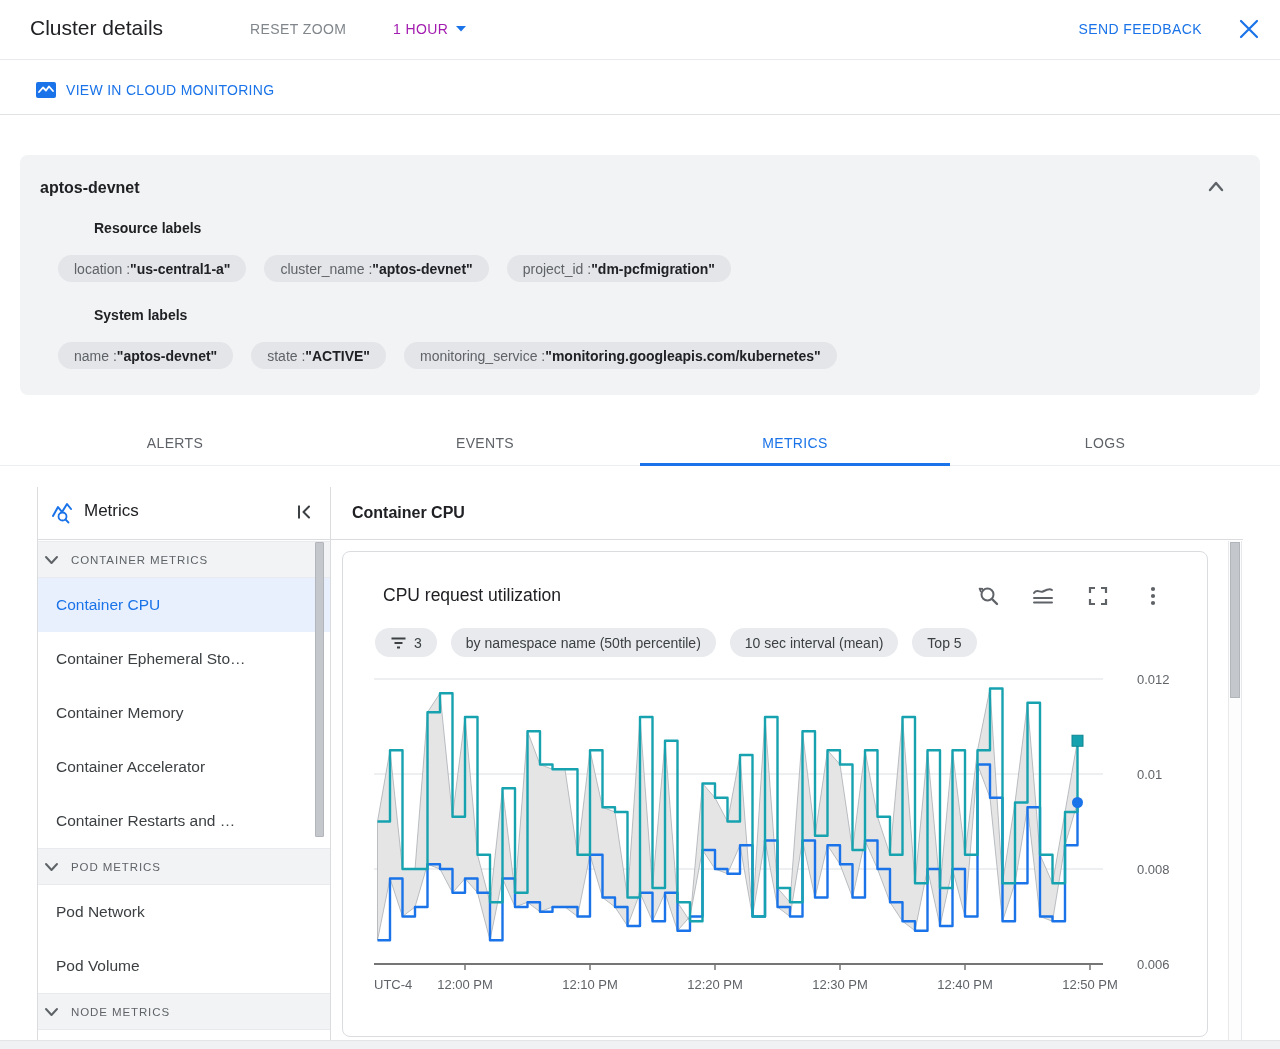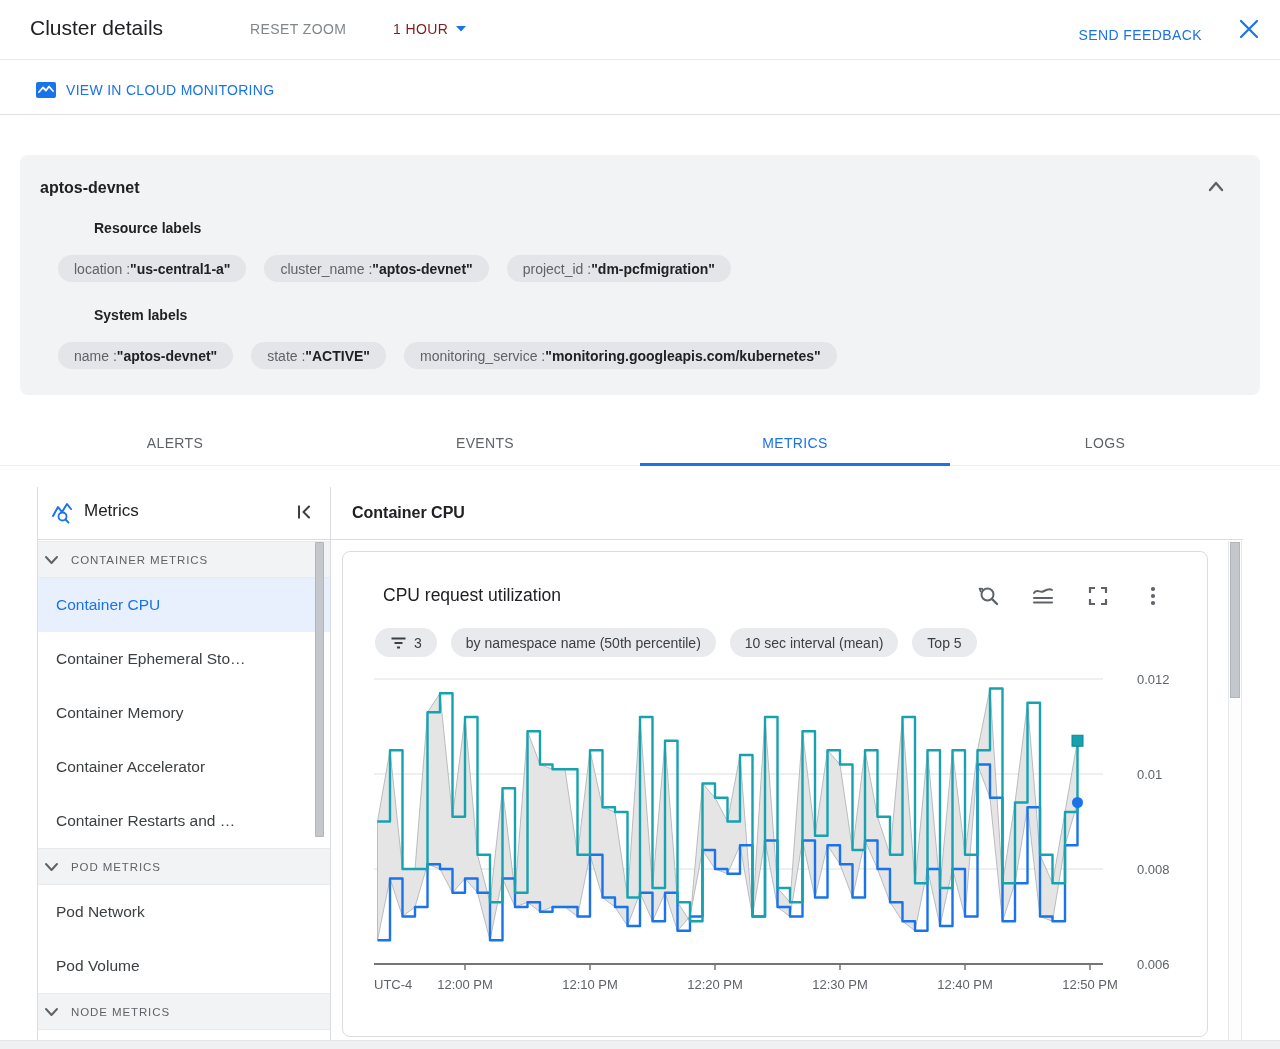--- a/index.html
+++ b/index.html
@@ -6,22 +6,22 @@
   html,body { width:1280px; height:1049px; background:#fff; overflow:hidden;
     font-family:"Liberation Sans","DejaVu Sans",sans-serif; color:#202124; }
 
   
   .header { position:absolute; left:0; top:0; width:1280px; height:60px; background:#fff;
             border-bottom:1px solid #e8eaed; }
   .page-title { position:absolute; left:30px; top:16px; font-size:21px; font-weight:500; color:#202124; }
   .hdr-btn { position:absolute; top:21px; font-size:14px; font-weight:500; letter-spacing:.4px;
              background:none; border:none; cursor:pointer; font-family:inherit; }
   .reset-zoom { left:250px; color:#80868b; }
-  .time-range { left:393px; color:#7f1d1d; display:flex; align-items:center; gap:8px; }
-  .send-feedback { right:78px; color:#1a73e8;margin-top:6px; }
+  .time-range { left:393px; color:#a21caf; display:flex; align-items:center; gap:8px; }
+  .send-feedback { right:78px; color:#1a73e8; }
   .close-btn { position:absolute; right:18px; top:17px; width:26px; height:26px; background:none; border:none; cursor:pointer; }
 
   
   .subheader { position:absolute; left:0; top:61px; width:1280px; height:54px; background:#fff;
                border-bottom:1px solid #e0e3e6; }
   .monitor-link { position:absolute; left:36px; top:21px; display:flex; align-items:center; gap:10px;
                   font-size:14px; font-weight:500; letter-spacing:.3px; color:#1a73e8;
                   background:none; border:none; cursor:pointer; font-family:inherit; }
 
   

